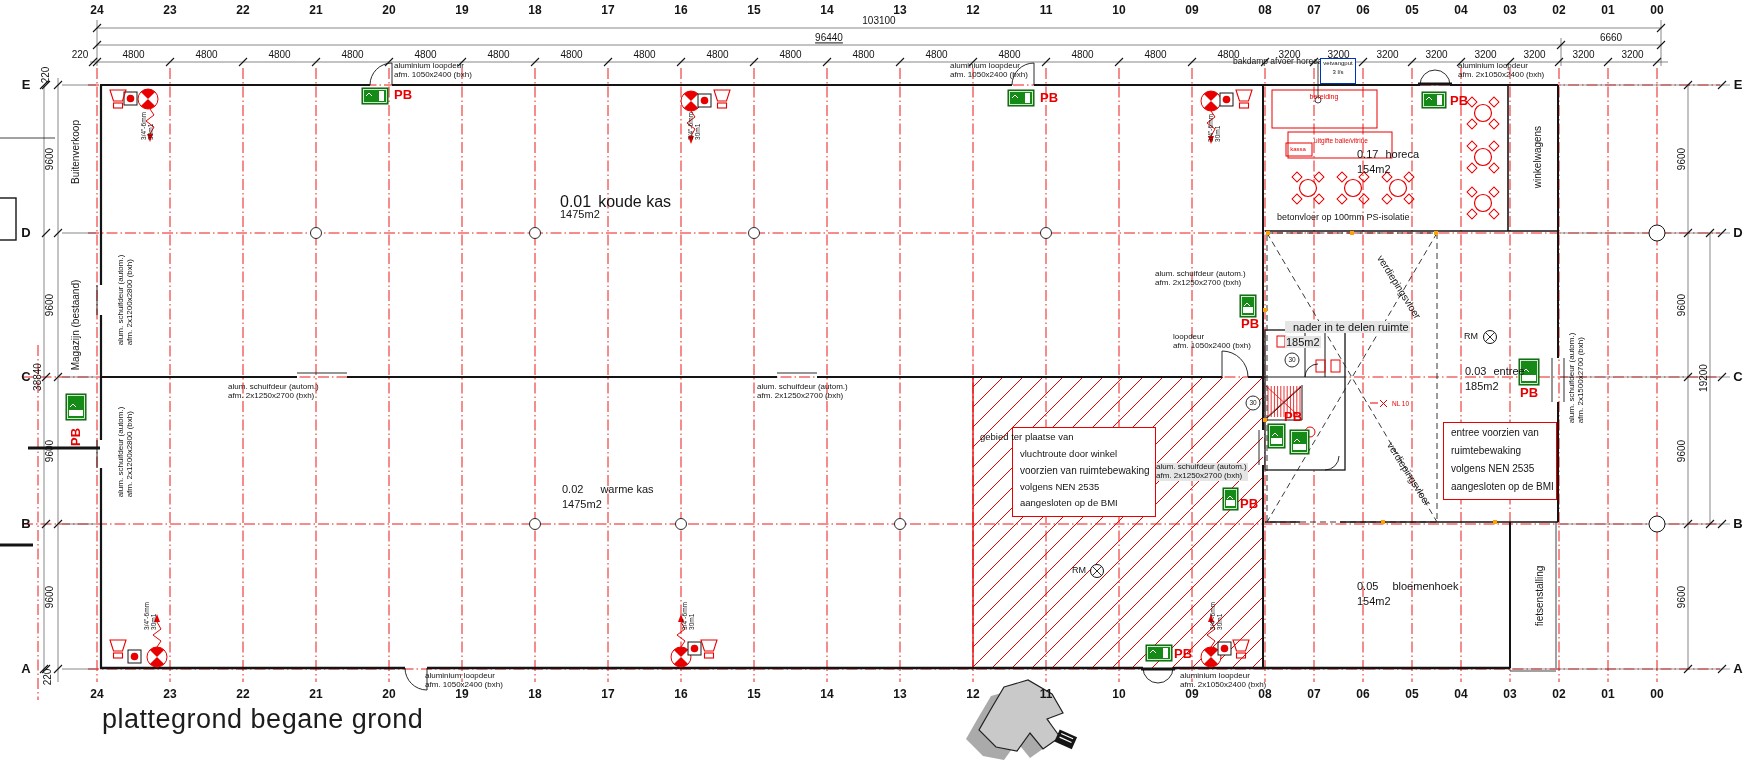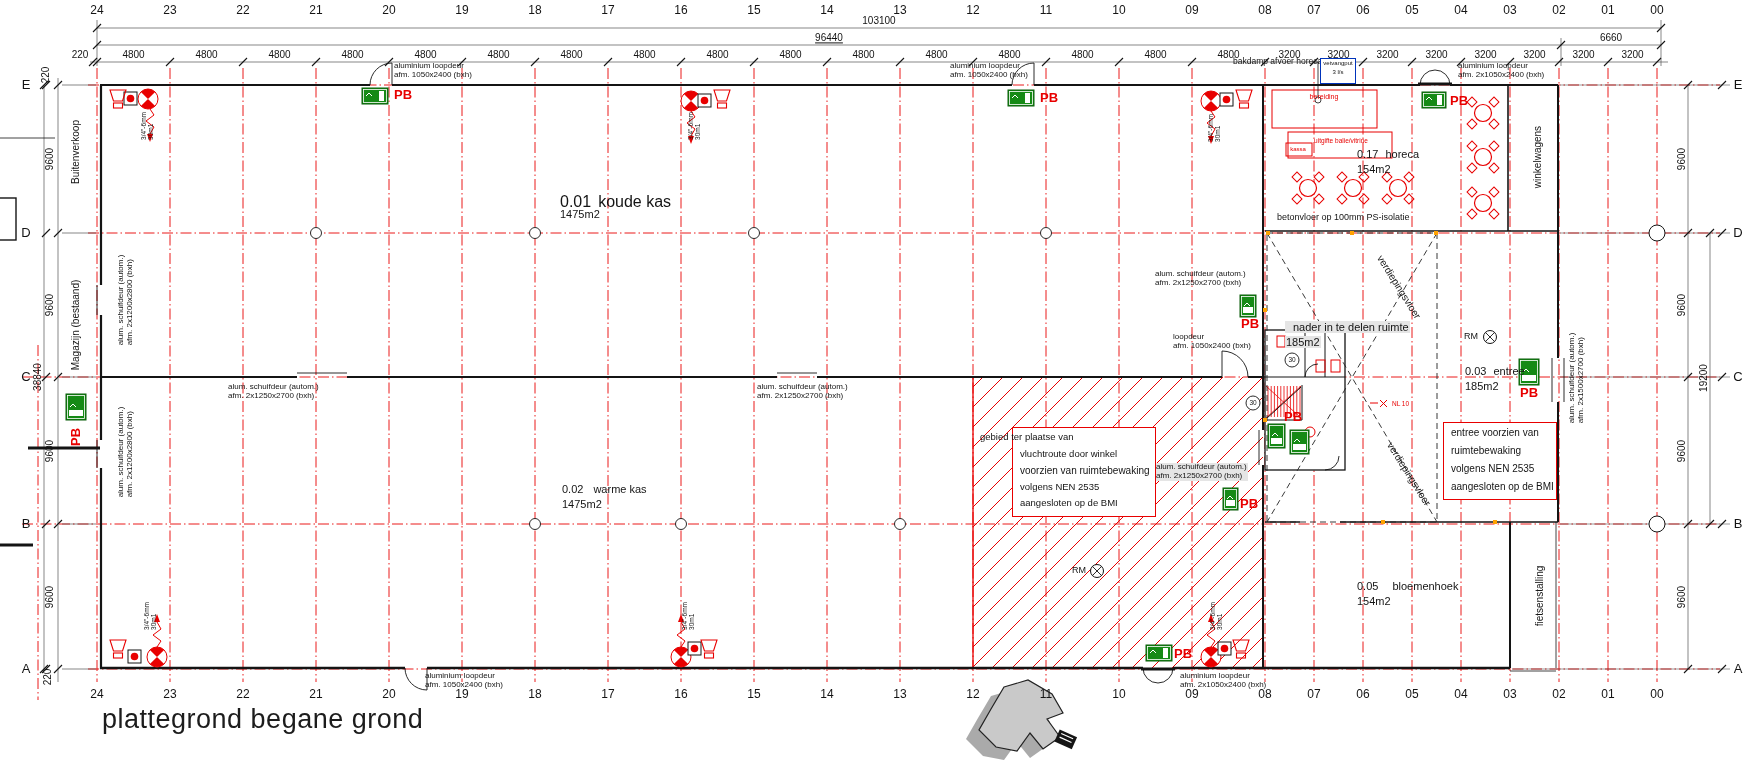--- a/index.html
+++ b/index.html
@@ -2,21 +2,21 @@
 <html><head>
 <meta charset="utf-8">
 <style>
   html,body{margin:0;padding:0;background:#fff;}
   .stage{position:relative;width:1758px;height:765px;background:#fff;overflow:hidden;
          font-family:"Liberation Sans",sans-serif;}
   svg{position:absolute;left:0;top:0;}
   .tx{position:absolute;font-family:"Liberation Sans",sans-serif;color:#141414;
       white-space:nowrap;line-height:1.12;font-size:9px;}
   .ctr{transform:translate(-50%,-50%);}
-  .b{font-weight:normal;}
+  .b{font-weight:bold;}
   .red{color:#e80000;}
   .wbg{background:#e5e5e5;padding:0 1px;}
   .title{position:absolute;font-size:27px;color:#1c1c1c;letter-spacing:0.5px;}
   .notebox{position:absolute;background:#fff;border:1.6px solid #e80000;}
   .bluebox{position:absolute;background:#fff;border:1.4px solid #0033bb;text-align:center;}
   .pbt{font-weight:bold;font-size:13px;color:#e80000;}
 </style>
 </head>
 <body>
 
@@ -503,21 +503,21 @@
     <div class="tx" style="left: 50px; top: 305px; font-size: 10px; transform: translate(-50%, -50%) rotate(-90deg);">9600</div>
     <div class="tx" style="left: 1682px; top: 305px; font-size: 10px; transform: translate(-50%, -50%) rotate(-90deg);">9600</div>
     <div class="tx" style="left: 50px; top: 451px; font-size: 10px; transform: translate(-50%, -50%) rotate(-90deg);">9600</div>
     <div class="tx" style="left: 1682px; top: 451px; font-size: 10px; transform: translate(-50%, -50%) rotate(-90deg);">9600</div>
     <div class="tx" style="left: 50px; top: 597px; font-size: 10px; transform: translate(-50%, -50%) rotate(-90deg);">9600</div>
     <div class="tx" style="left: 1682px; top: 597px; font-size: 10px; transform: translate(-50%, -50%) rotate(-90deg);">9600</div>
     <div class="tx" style="left: 38px; top: 377px; font-size: 10px; transform: translate(-50%, -50%) rotate(-90deg);">38840</div>
     <div class="tx" style="left: 1704px; top: 378px; font-size: 10px; transform: translate(-50%, -50%) rotate(-90deg);">19200</div>
     <div class="tx" style="left: 560px; top: 193px; font-size: 16px;"><span style="margin-right: 7px;">0.01</span><span>koude kas</span></div>
     <div class="tx" style="left: 560px; top: 208px; font-size: 11px;">1475m2</div>
-    <div class="tx" style="left: 562px; top: 483px; font-size: 11px;"><span style="margin-right: 10px;">0.02</span><span>warme kas</span></div>
+    <div class="tx" style="left: 562px; top: 483px; font-size: 11px;"><span style="margin-right: 17px;">0.02</span><span>warme kas</span></div>
     <div class="tx" style="left: 562px; top: 498px; font-size: 11px;">1475m2</div>
     <div class="tx" style="left: 1357px; top: 148px; font-size: 11px;"><span style="margin-right: 7px;">0.17</span><span>horeca</span></div>
     <div class="tx" style="left: 1357px; top: 163px; font-size: 11px;">154m2</div>
     <div class="tx" style="left: 1465px; top: 365px; font-size: 11px;"><span style="margin-right: 7px;">0.03</span><span>entree</span></div>
     <div class="tx" style="left: 1465px; top: 380px; font-size: 11px;">185m2</div>
     <div class="tx" style="left: 1357px; top: 580px; font-size: 11px;"><span style="margin-right: 14px;">0.05</span><span>bloemenhoek</span></div>
     <div class="tx" style="left: 1357px; top: 595px; font-size: 11px;">154m2</div>
     <div class="tx wbg" style="left: 1285px; top: 321px; font-size: 11px;"><span style="margin-right: 7px;"></span><span>nader in te delen ruimte</span></div>
     <div class="tx wbg" style="left: 1285px; top: 336px; font-size: 11px;">185m2</div>
     <div class="tx" style="left: 76px; top: 152px; font-size: 10px; transform: translate(-50%, -50%) rotate(-90deg);">Buitenverkoop</div>

